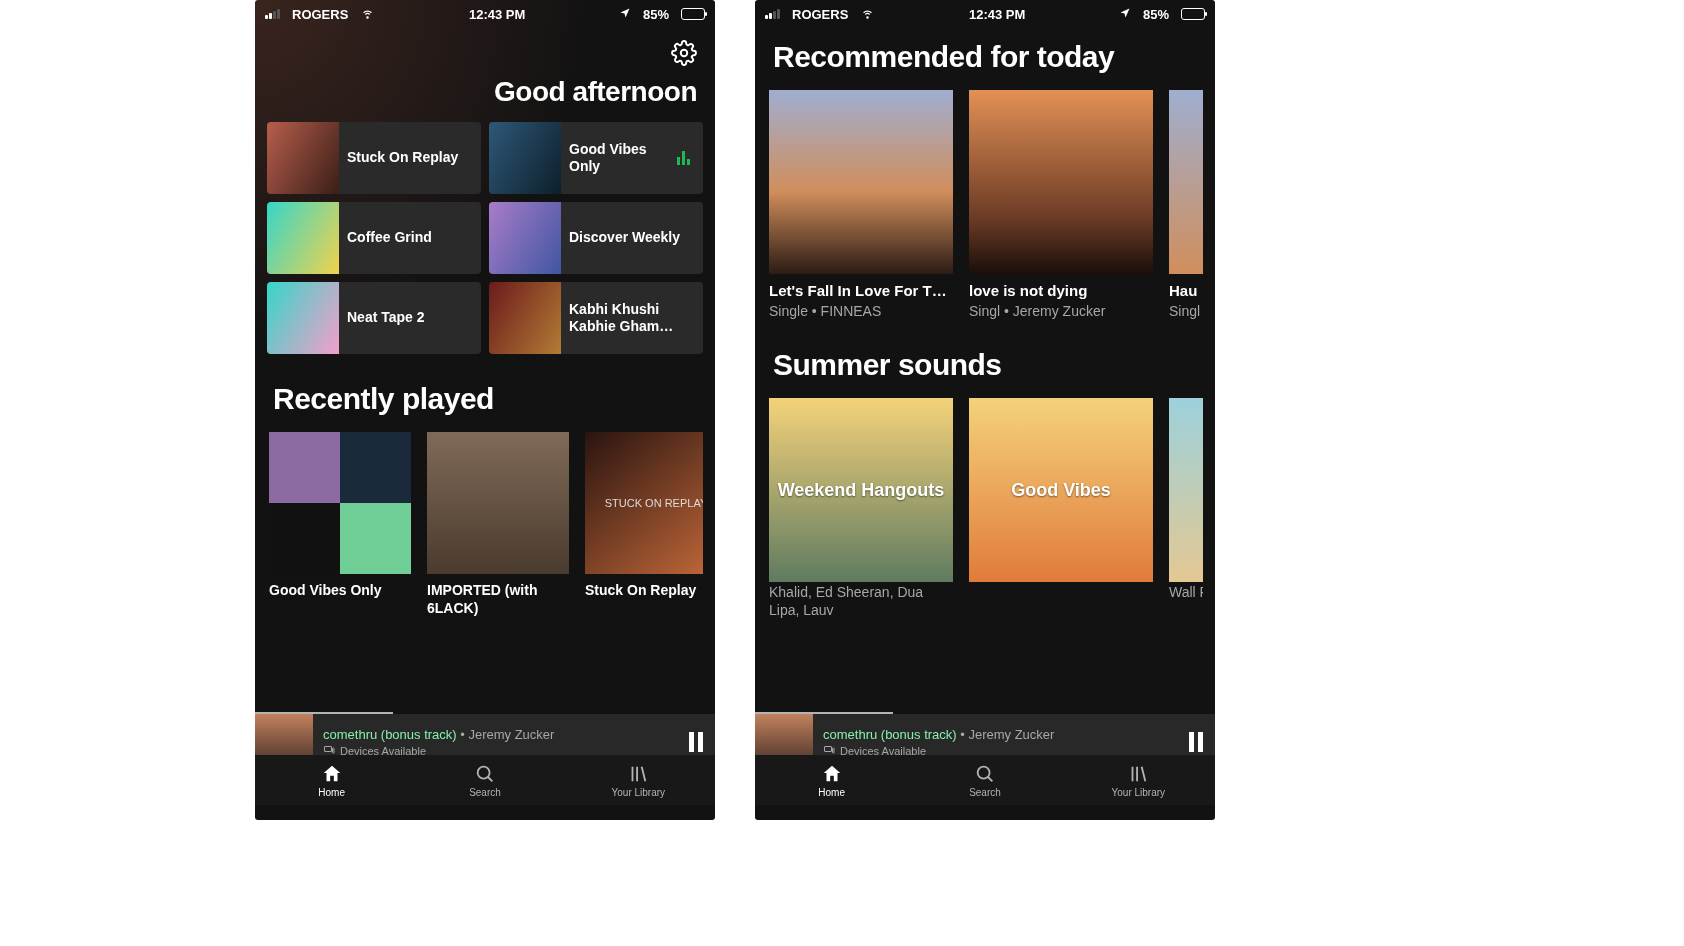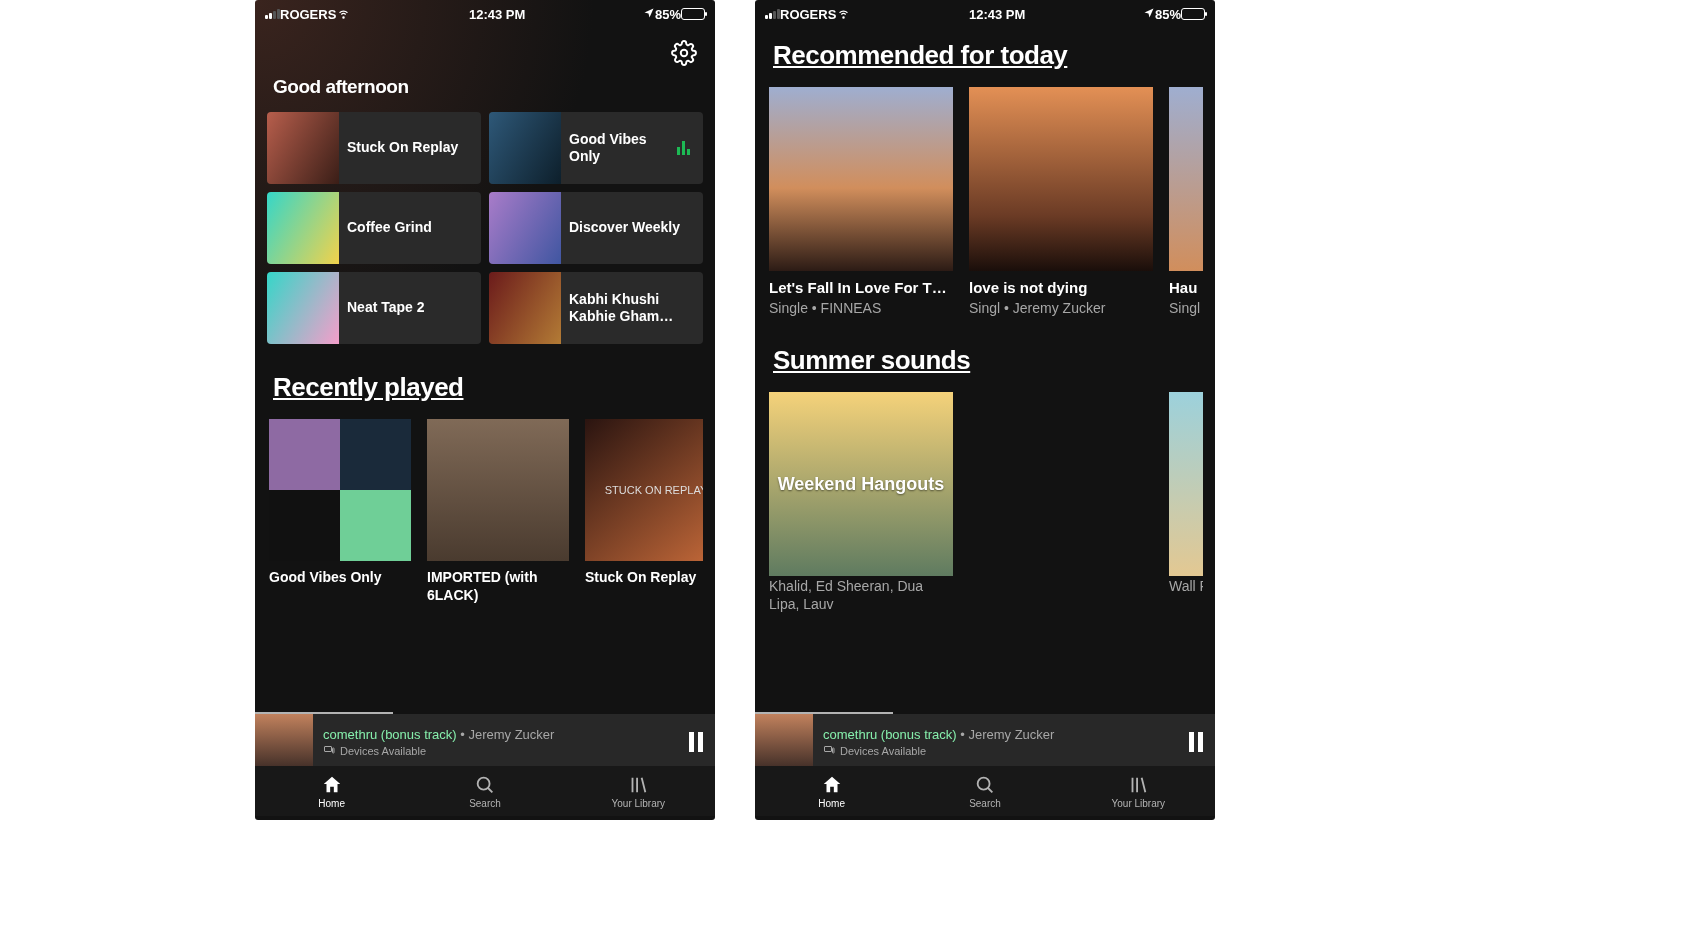--- a/index.html
+++ b/index.html
@@ -27,52 +27,52 @@
   .phone.left { background: radial-gradient(circle at 0 0, #3a241e 0%, #121212 36%); }
   .statusbar {
     height: 28px;
     display: flex;
     align-items: center;
     justify-content: space-between;
     padding: 0 10px;
     font-size: 13px;
     font-weight: 600;
   }
-  .sb-left, .sb-right { display: flex; align-items: center; gap: 0; }
+  .sb-left, .sb-right { display: flex; align-items: center; gap: 12px; }
   .sb-center { flex: 1; text-align: center; }
   .bars { display: inline-flex; align-items: flex-end; gap: 1px; }
   .bars span { width: 3px; background: #fff; border-radius: 1px;}
   .bars span:nth-child(1){height:4px;}
   .bars span:nth-child(2){height:6px;}
   .bars span:nth-child(3){height:8px; background:#555;}
   .bars span:nth-child(4){height:10px; background:#555;}
   .battery { width: 24px; height: 12px; border: 1px solid #fff; border-radius: 3px; position: relative; }
   .battery::after { content:""; position:absolute; right:-3px; top:3px; width:2px; height:4px; background:#fff; border-radius:1px;}
   .battery-fill { height: 100%; width: 85%; background: #fff; border-radius:1px;}
   .topbar { display:flex; justify-content:flex-end; padding: 12px 18px 0 18px; }
   .gear-icon svg { width: 26px; height: 26px; }
   .content { flex: 1; overflow: hidden; padding: 0 12px; }
-  h1.greeting { font-size: 19px; font-weight: 700; padding: 6px 6px 14px 6px; letter-spacing:-0.5px;}
+  h1.greeting { font-size: 28px; font-weight: 700; padding: 6px 6px 14px 6px; letter-spacing:-0.5px;text-align:right;}
   .shortcut-grid { display: grid; grid-template-columns: 1fr 1fr; gap: 8px; }
   .shortcut {
     background: #2a2a2a;
     border-radius: 4px;
     display: flex;
     align-items: center;
     overflow: hidden;
     height: 72px;
   }
   .shortcut .art { width: 72px; height: 72px; background: linear-gradient(135deg,#7b4ef0,#d46a9b); flex-shrink:0; display:flex;align-items:center;justify-content:center;font-size:9px;text-align:center;padding:3px;}
   .shortcut .label { font-size: 14px; font-weight: 700; padding: 0 8px; line-height:1.25; flex:1;}
   .eq-icon { width:16px; margin-right:10px; display:flex; gap:2px; align-items:flex-end;}
   .eq-icon span{width:3px;background:#1db954;}
   .eq-icon span:nth-child(1){height:8px;}
   .eq-icon span:nth-child(2){height:14px;}
   .eq-icon span:nth-child(3){height:6px;}
-  h2.section { font-size: 26px; font-weight: 700; padding: 28px 6px 16px 6px; letter-spacing:-0.5px;text-decoration:underline;}
+  h2.section { font-size: 30px; font-weight: 700; padding: 28px 6px 16px 6px; letter-spacing:-0.5px;}
   h2.section.tight-top { padding-top: 12px; }
   .hscroll { display:flex; gap: 16px; overflow:hidden; padding-left:2px;}
   .card { width: 142px; flex-shrink:0; }
   .card.big { width: 184px; }
   .card .cover {
     width: 100%; aspect-ratio: 1/1;
     background: linear-gradient(140deg,#c76b3a,#2a1410);
     display:flex;align-items:center;justify-content:center;
     font-size:11px;text-align:center;color:#ddd;padding:6px;
     overflow:hidden;
@@ -92,21 +92,21 @@
   .np-text { flex:1; padding:0 10px; font-size:13px; }
   .np-text .line1 { white-space:nowrap; overflow:hidden; }
   .np-text .line1 .tracktitle{color:#86efac;}
   .np-text .line1 .dot{color:#a7a7a7;}
   .np-text .line1 .artist{color:#a7a7a7;}
   .np-text .line2{color:#1db954;font-size:11px;display:flex;align-items:center;gap:5px;margin-top:2px;}
   .np-text .line2{color:#a7a7a7;}
   .pause-icon{display:flex;gap:4px;}
   .pause-icon span{width:5px;height:20px;background:#fff;}
   .tabbar {
-    position:absolute; left:0; right:0; bottom:4px; height:50px;
+    position:absolute; left:0; right:0; bottom:15px; height:50px;
     background:#181818; display:flex;
   }
   .tab { flex:1; display:flex; flex-direction:column; align-items:center; justify-content:center; gap:2px; color:#b3b3b3; font-size:10px;}
   .tab.active{color:#fff;}
   .tab svg{width:22px;height:22px;}
   
   .art.a1{background:linear-gradient(120deg,#b75e4c,#3a1e17);}
   .art.a2{background:linear-gradient(120deg,#2e5878,#0d1f2b);}
   .art.a3{background:linear-gradient(120deg,#35d6c8,#f2d24b);}
   .art.a4{background:linear-gradient(120deg,#a97cc9,#4056a1);}
@@ -303,20 +303,23 @@
 
     <h2 class="section">Summer sounds</h2>
     <div class="hscroll">
       <div class="card big">
           <div class="cover c-sum1">
             <span class="cover-text-overlay">Weekend Hangouts</span>
           </div>
           <div class="sub">Khalid, Ed Sheeran, Dua Lipa, Lauv</div>
         </div>
       <div class="card big">
+          <div class="cover c-sum2">
+            <span class="cover-text-overlay">Good Vibes</span>
+          </div>
         </div>
       <div class="card big">
           <div class="cover c-sum3"></div>
           <div class="sub">Wall Pilot</div>
         </div>
     </div>
   </div>
 
   <div class="nowplaying">
     <div class="progress"></div>

